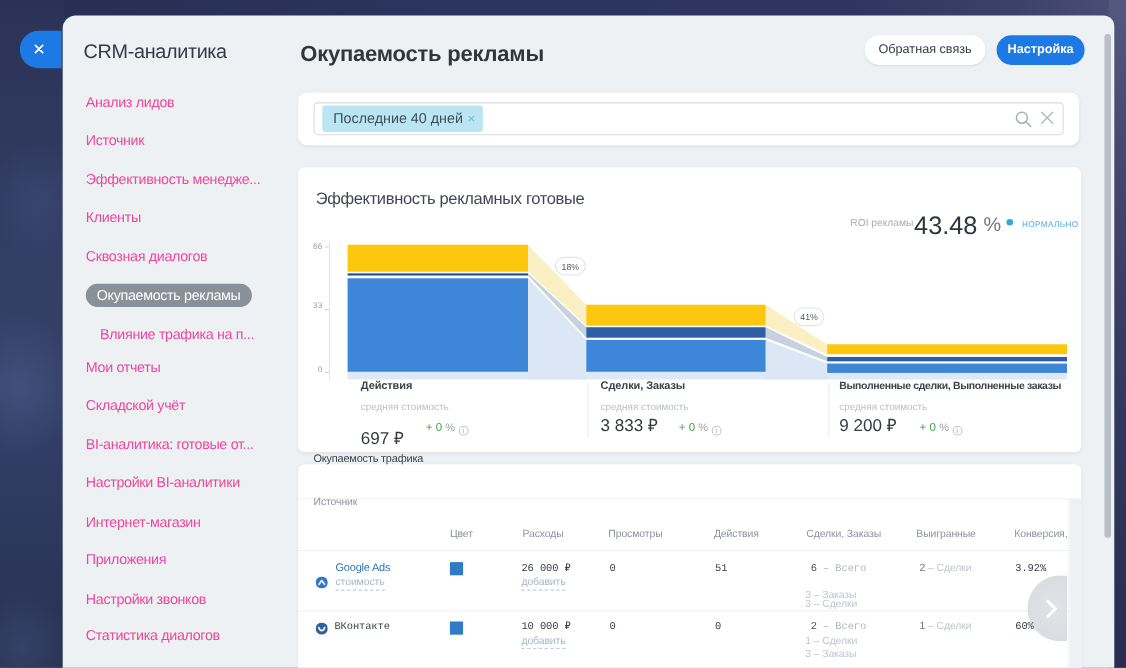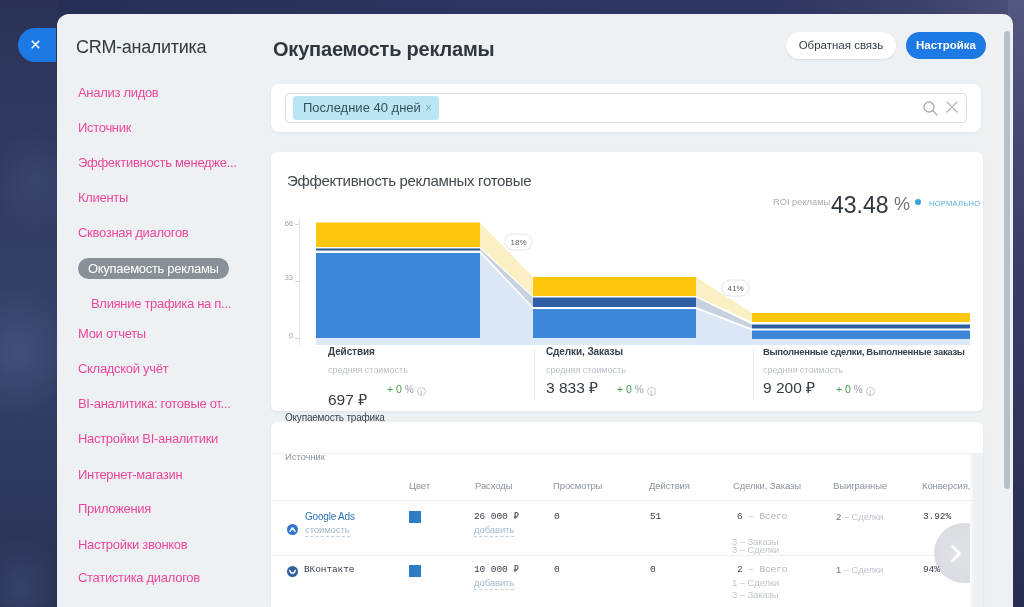--- a/index.html
+++ b/index.html
@@ -231,15 +231,15 @@
 <div class="td" style="left:304px; top:565px;">ВКонтакте</div>
 <div class="swatch" style="left:409px; top:565px;"></div>
 <div class="td" style="left:474px; top:565px;">10 000 ₽</div>
 <div class="lnk2" style="left:474px; top:578px;">добавить</div>
 <div class="td" style="left:554px; top:565px;">0</div>
 <div class="td" style="left:650px; top:565px;">0</div>
 <div class="td" style="left:737px; top:565px;"><span style="color:#4a5158">2</span> <span style="color:#b0b6bc">– Всего</span></div>
 <div class="td-gray" style="left:732px; top:578px;">1 – Сделки</div>
 <div class="td-gray" style="left:732px; top:590px;">3 – Заказы</div>
 <div class="td-gray" style="left:836px; top:565px;"><span style="color:#6d747c">1</span> – Сделки</div>
-<div class="td" style="left:923px; top:565px;">94%</div>
+<div class="td" style="left:923px; top:565px;">60%</div>
 
 <div class="scrollthumb"></div>
 
 </body></html>

